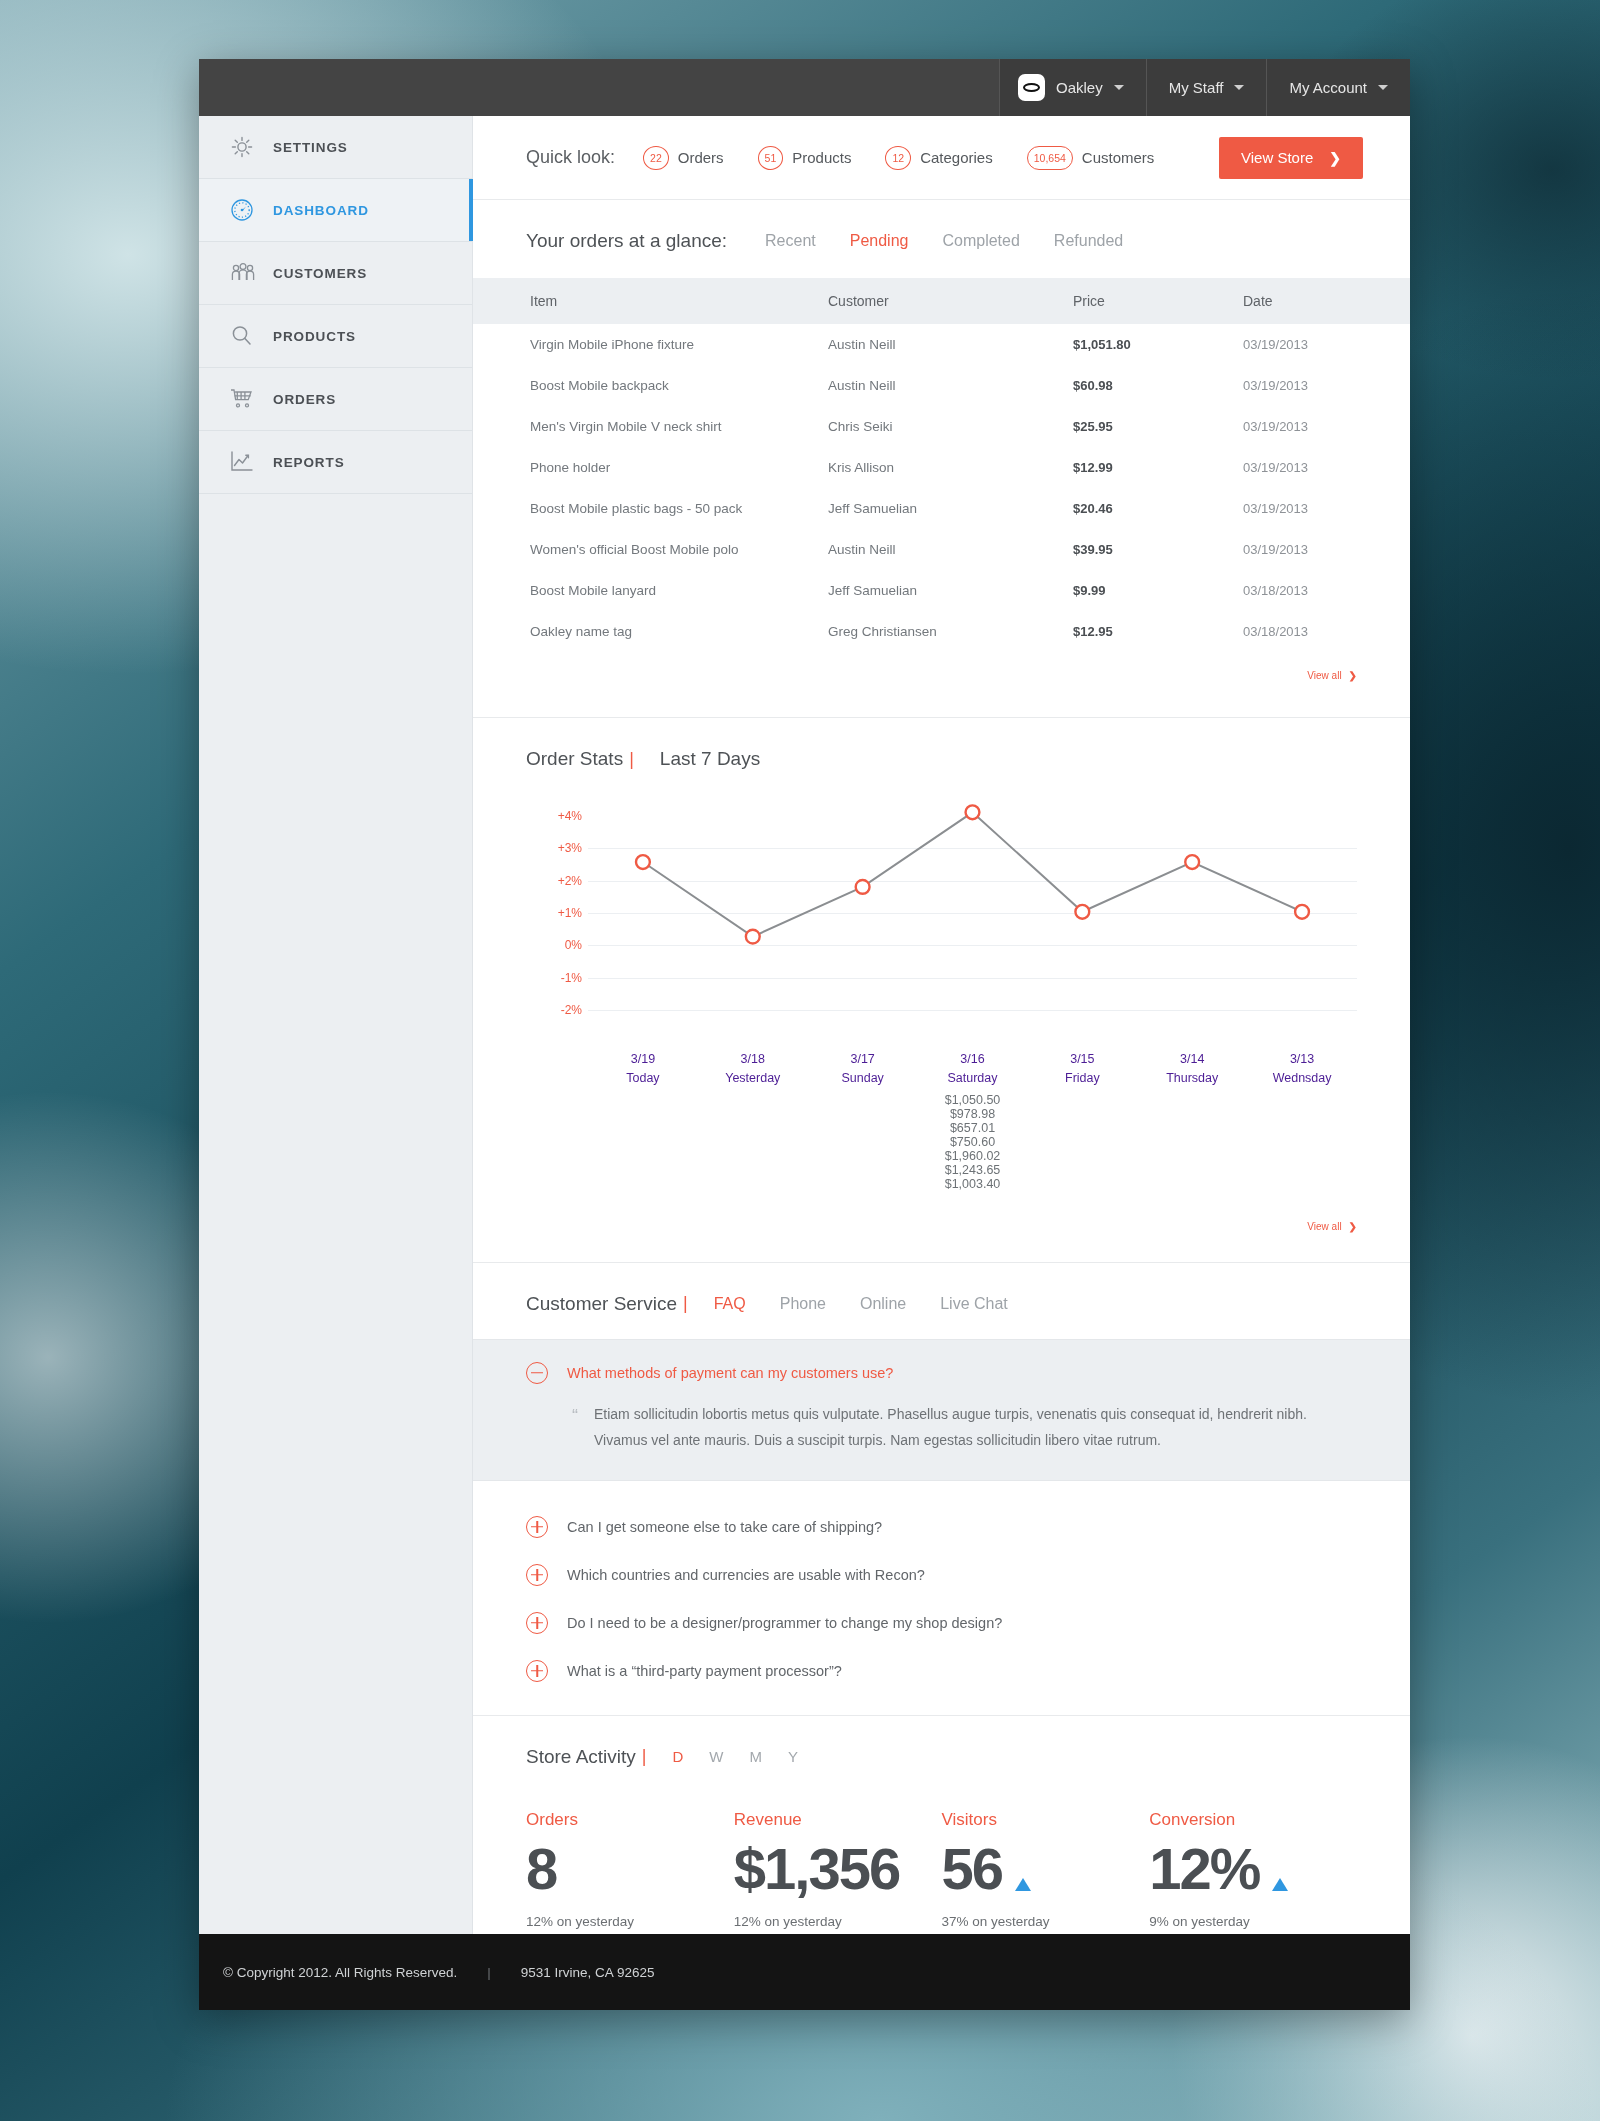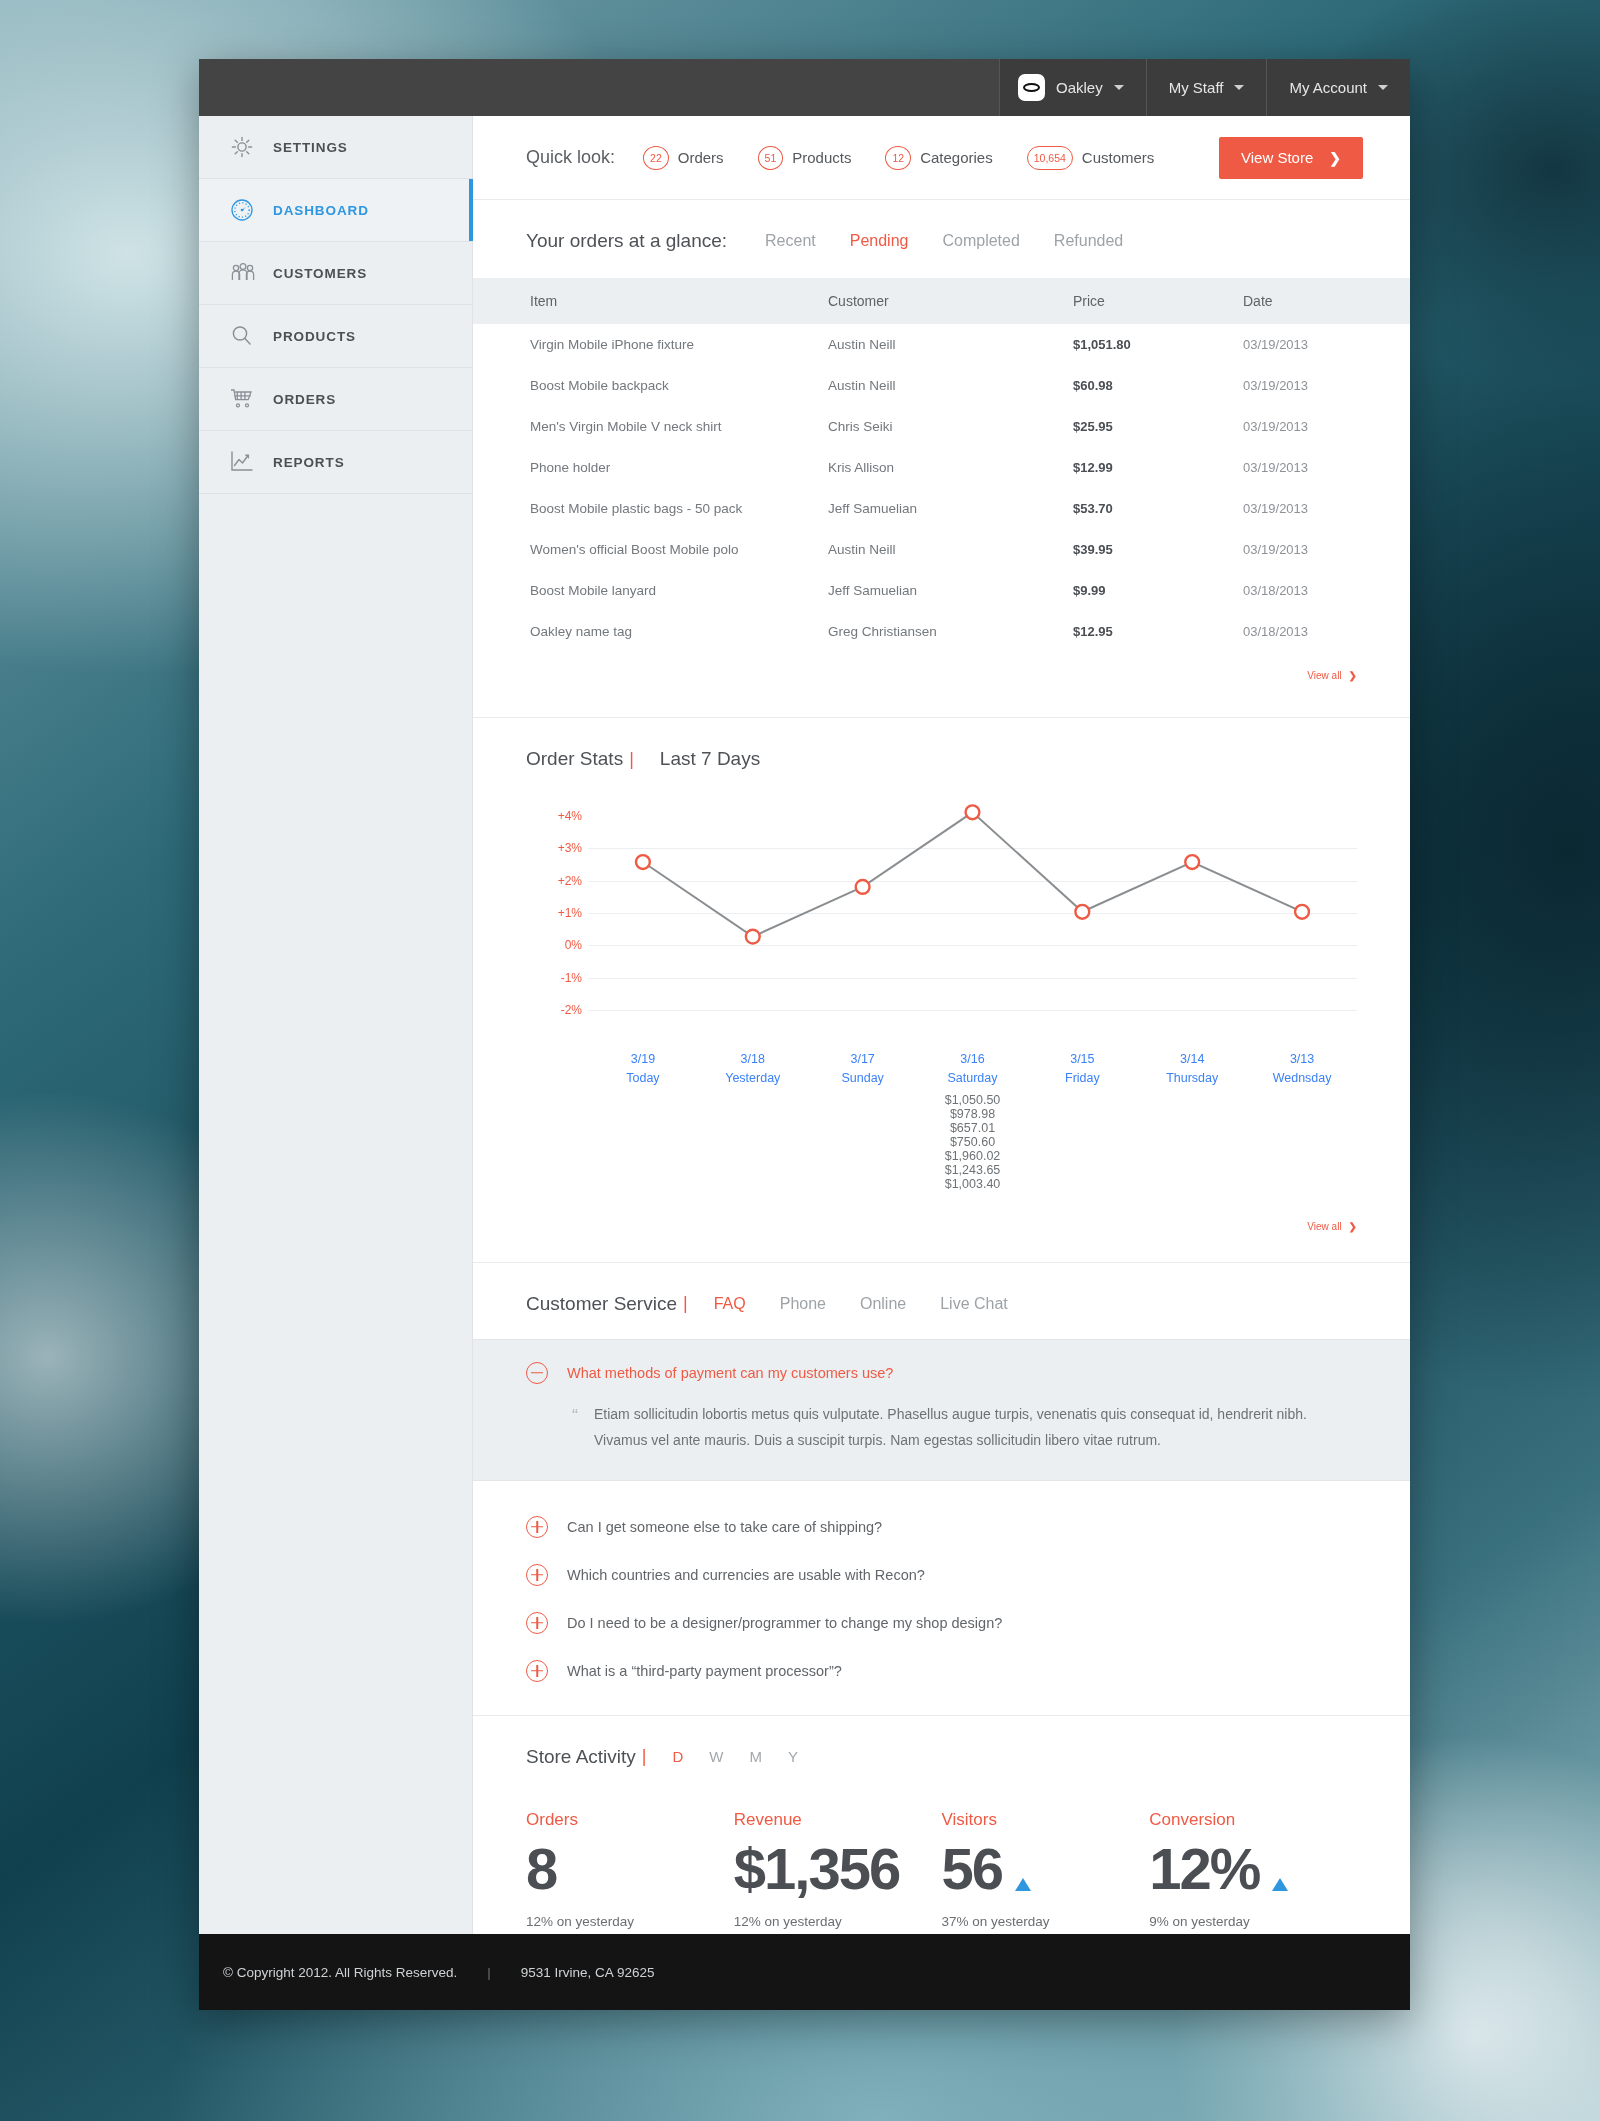--- a/index.html
+++ b/index.html
@@ -159,21 +159,21 @@
   
   .chart-wrap { padding: 0 53px 0 53px; }
   .chart-area { position:relative; height: 248px; margin-top: 26px;}
   .gridline { position:absolute; left:62px; right:0; border-top:1px solid #eceff2;}
   .ylab {
     position:absolute; left:0; width:56px; text-align:right;
     font-size:12px; color:#ef5a44; transform: translateY(-50%);
   }
   .chart-svg { position:absolute; left:62px; top:0; right:0; bottom:0;}
   .xlabels { display:flex; padding-left:62px; margin-top:2px;}
-  .xlabels .xl { flex:1; text-align:center; font-size:12.5px; color:#3b82f6; line-height:1.55;}
+  .xlabels .xl { flex:1; text-align:center; font-size:12.5px; color:#4c1d95; line-height:1.55;}
   .xvals { display:flex; padding-left:62px; margin-top:4px;flex-direction:column;}
   .xvals .xv { flex:1; text-align:center; font-size:12.5px; color:#6d7276;}
 
   
   .faq-open {
     background:#eceff2; padding: 22px 53px 26px 53px;
     border-top:1px solid #e4e7ea; border-bottom:1px solid #e4e7ea;
   }
   .faq-q { display:flex; align-items:center; gap:19px; cursor:pointer;}
   .faq-q .q-text { font-size:14.5px; color:#ef5a44;}
@@ -393,21 +393,21 @@
             </tr>
             <tr>
               <td class="col-item">Phone holder</td>
               <td class="col-cust">Kris Allison</td>
               <td class="col-price price">$12.99</td>
               <td class="col-date date">03/19/2013</td>
             </tr>
             <tr>
               <td class="col-item">Boost Mobile plastic bags - 50 pack</td>
               <td class="col-cust">Jeff Samuelian</td>
-              <td class="col-price price">$53.70</td>
+              <td class="col-price price">$20.46</td>
               <td class="col-date date">03/19/2013</td>
             </tr>
             <tr>
               <td class="col-item">Women's official Boost Mobile polo</td>
               <td class="col-cust">Austin Neill</td>
               <td class="col-price price">$39.95</td>
               <td class="col-date date">03/19/2013</td>
             </tr>
             <tr>
               <td class="col-item">Boost Mobile lanyard</td>

